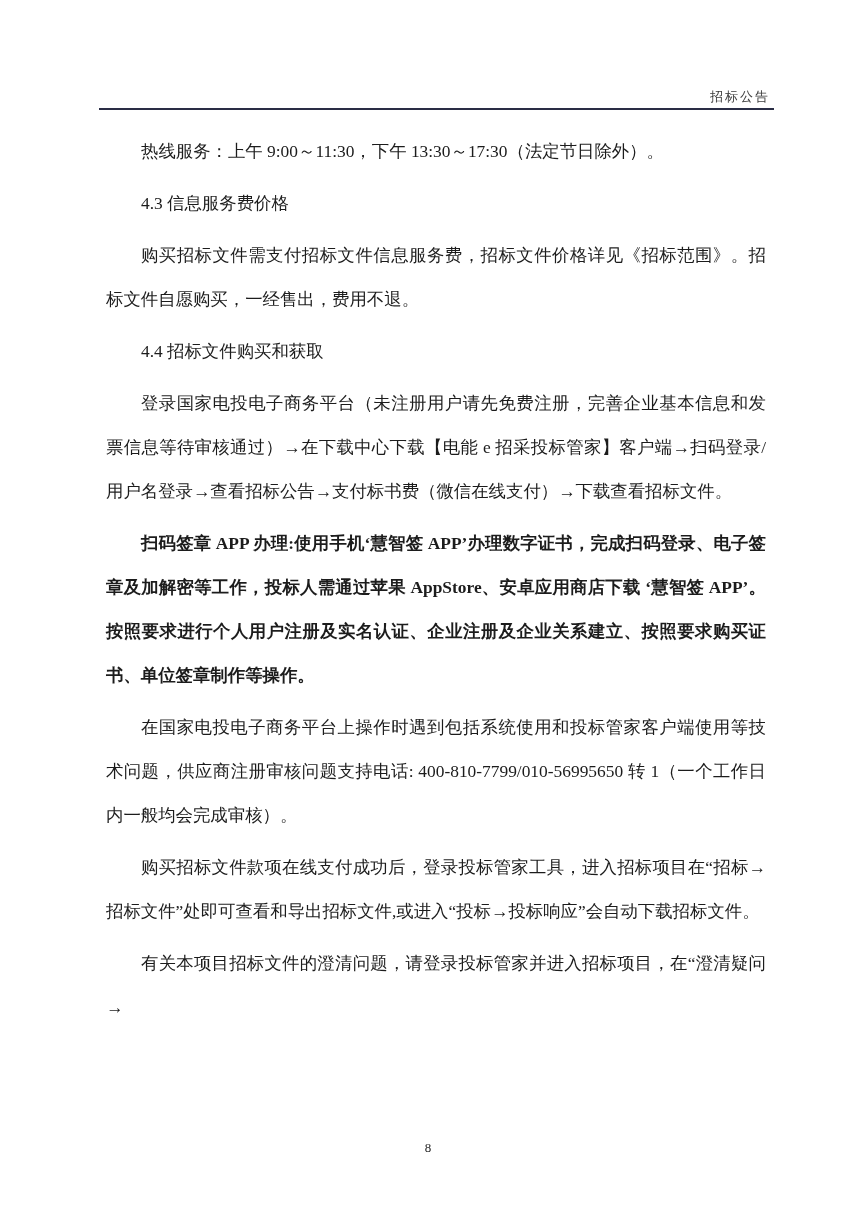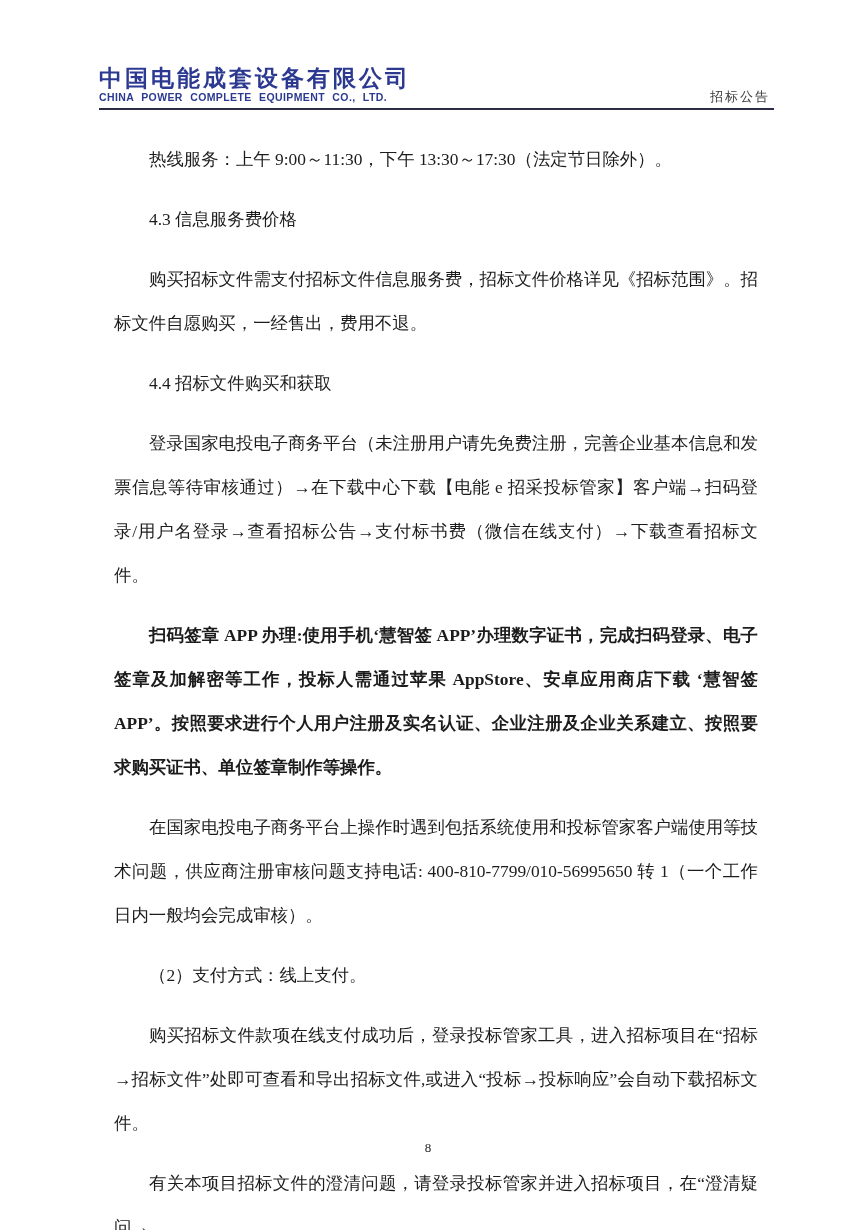--- a/index.html
+++ b/index.html
@@ -62,21 +62,21 @@
     position: absolute;
     left: 98px;
     top: 121px;
     width: 676px;
     font-size: 17.4px;
     line-height: 44px;
     color: #1c1c1c;
     text-align: justify;
   }
   .content p.para {
-    margin: 16px;
+    margin: 8px;
     padding: 0;
     text-indent: 35px;
   }
   .content p.para.bold {
     font-weight: bold;
   }
   
   .page-num {
     position: absolute;
     left: 98px;
@@ -85,37 +85,32 @@
     text-align: center;
     font-size: 13px;
     color: #1c1c1c;
   }
 </style>
 </head>
 <body>
 
 <div class="page">
 
-  <div class="logo-block">
-    <div class="logo-cn">中国电能成套设备有限公司</div>
-    <div class="logo-en">CHINA POWER COMPLETE EQUIPMENT CO., LTD.</div>
-  </div>
 
   <div class="doc-type">招标公告</div>
 
   <div class="header-rule"></div>
 
   <main class="content" id="content">
       <p class="para">热线服务：上午 9:00～11:30，下午 13:30～17:30（法定节日除外）。</p>
       <p class="para">4.3 信息服务费价格</p>
       <p class="para">购买招标文件需支付招标文件信息服务费，招标文件价格详见《招标范围》。招标文件自愿购买，一经售出，费用不退。</p>
       <p class="para">4.4 招标文件购买和获取</p>
       <p class="para">登录国家电投电子商务平台（未注册用户请先免费注册，完善企业基本信息和发票信息等待审核通过）→在下载中心下载【电能 e 招采投标管家】客户端→扫码登录/用户名登录→查看招标公告→支付标书费（微信在线支付）→下载查看招标文件。</p>
       <p class="para bold">扫码签章 APP 办理:使用手机‘慧智签 APP’办理数字证书，完成扫码登录、电子签章及加解密等工作，投标人需通过苹果 AppStore、安卓应用商店下载 ‘慧智签 APP’。按照要求进行个人用户注册及实名认证、企业注册及企业关系建立、按照要求购买证书、单位签章制作等操作。</p>
       <p class="para">在国家电投电子商务平台上操作时遇到包括系统使用和投标管家客户端使用等技术问题，供应商注册审核问题支持电话: 400-810-7799/010-56995650 转 1（一个工作日内一般均会完成审核）。</p>
-      <p class="para">（2）支付方式：线上支付。</p>
       <p class="para">购买招标文件款项在线支付成功后，登录投标管家工具，进入招标项目在“招标→招标文件”处即可查看和导出招标文件,或进入“投标→投标响应”会自动下载招标文件。</p>
       <p class="para">有关本项目招标文件的澄清问题，请登录投标管家并进入招标项目，在“澄清疑问→</p>
     </main>
 
   <div class="page-num">8</div>
 
 </div>
 
 </body></html>

